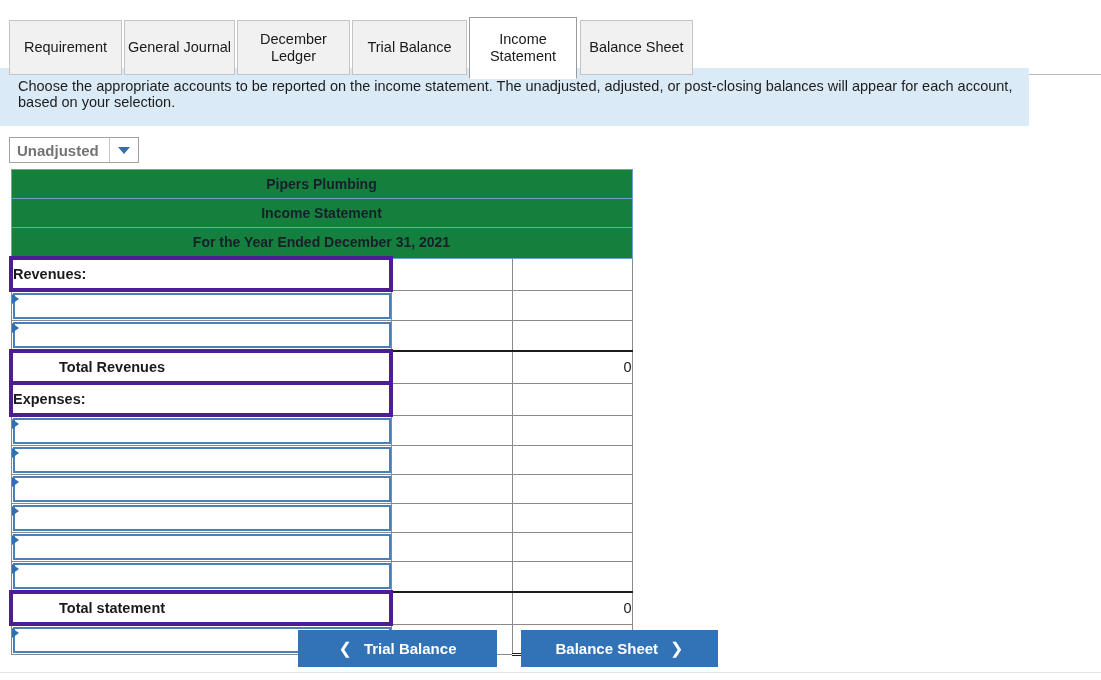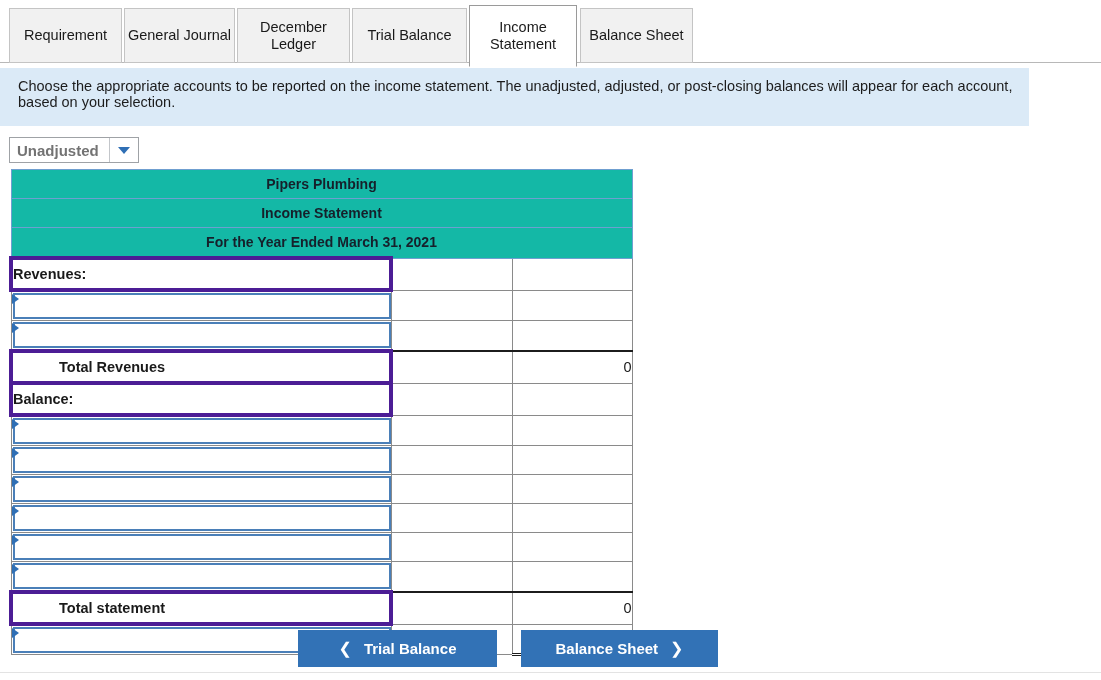--- a/index.html
+++ b/index.html
@@ -6,21 +6,21 @@
     margin: 0; padding: 0;
     width: 1101px; height: 680px;
     background: #ffffff;
     font-family: "Liberation Sans", sans-serif;
     overflow: hidden;
   }
   #root { position: relative; width: 1101px; height: 680px; }
 
   
   .tabbar {
-    position: absolute; left: 0; top: 0;
+    position: absolute; left: 0; top: 12px;
     width: 1101px; height: 84px;
   }
   .tabbar-underline {
     position: absolute; left: 0; top: 62px; width: 1101px; height: 1px;
     background: #b8b8b8;
   }
   .tab {
     position: absolute; top: 8px;
     box-sizing: border-box;
     background: #f1f1f1;
@@ -80,21 +80,21 @@
   
   .stmt {
     position: absolute; left: 9px; top: 169px;
     width: 621px;
     border-collapse: collapse;
     table-layout: fixed;
     font-size: 14.5px; color: #1a1a1a;
   }
   .stmt td { padding: 0; height: 28px; }
   .hdr {
-    background: #14b8a6;
+    background: #15803d;
     border: 1px solid #6f9fd0;
     text-align: center;
     font-weight: bold;
     font-size: 14px;
     color: #16202b;
     height: 28px;
   }
   .lbl  { border: 4px solid #4c1d95; padding-left: 6px; font-weight: bold; }
   .lbl.indent { padding-left: 46px; }
   .num  { border: 1px solid #8a8a8a; text-align: right; padding-right: 7px; }
@@ -199,21 +199,21 @@
         <col style="width:120px">
     </colgroup>
     <tbody>
       <tr>
         <td class="hdr" colspan="3">Pipers Plumbing</td>
       </tr>
       <tr>
         <td class="hdr" colspan="3">Income Statement</td>
       </tr>
       <tr>
-        <td class="hdr" colspan="3">For the Year Ended March 31, 2021</td>
+        <td class="hdr" colspan="3">For the Year Ended December 31, 2021</td>
       </tr>
 
       <tr>
         <td class="lbl">Revenues:</td>
         <td class="mid"></td>
         <td class="blank"></td>
       </tr>
 
       <tr>
         <td class="incell">
@@ -233,21 +233,21 @@
         <td class="blank"></td>
       </tr>
 
       <tr>
         <td class="lbl indent">Total Revenues</td>
         <td class="mid topline"></td>
         <td class="num topline">0</td>
       </tr>
 
       <tr>
-        <td class="lbl">Balance:</td>
+        <td class="lbl">Expenses:</td>
         <td class="mid"></td>
         <td class="blank"></td>
       </tr>
 
       <tr>
         <td class="incell">
           <span class="marker"></span>
           <div class="inbox"></div>
         </td>
         <td class="mid"></td>

